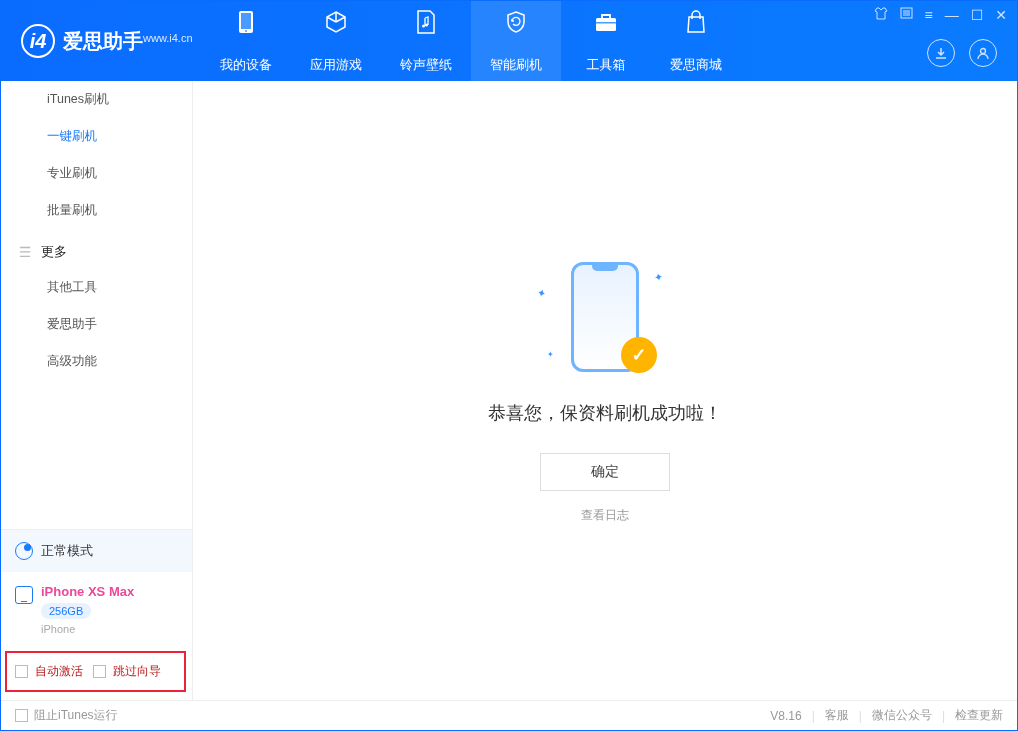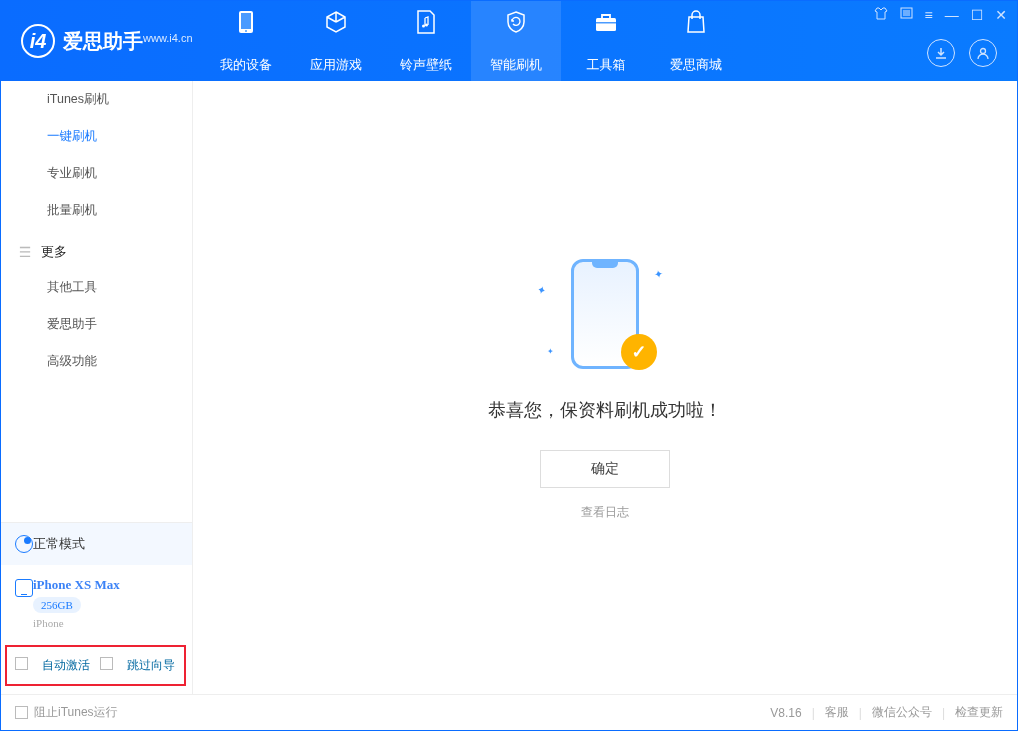--- a/index.html
+++ b/index.html
@@ -25,51 +25,51 @@
 
 .body-area { flex: 1; display: flex; min-height: 0; }
 .sidebar { width: 192px; border-right: 1px solid #eee; display: flex; flex-direction: column; }
 .sidebar-scroll { flex: 1; overflow: auto; }
 .sb-section-header { display: flex; align-items: center; padding: 14px 16px 8px 16px; font-size: 13px; color: #222; }
 .sb-section-header .sicon { width: 16px; height: 16px; margin-right: 8px; display: inline-flex; align-items: center; justify-content: center; }
 .sb-item { padding: 10px 12px 10px 46px; font-size: 12.5px; color: #555; cursor: pointer; }
 .sb-item.active { color: #1a7bff; }
 
 .device-panel { border-top: 1px solid #eee; }
-.device-group { padding: 12px 14px; display: flex; align-items: center; gap: 0; font-family: Liberation Serif, serif; }
+.device-group { padding: 12px 14px; display: flex; align-items: center; gap: 8px; }
 .device-group.mode { background: #f3f8ff; }
 .device-name-area { display: flex; flex-direction: column; gap: 4px; }
-.device-name { font-weight: bold; color: #3b82f6; font-size: 13px; }
+.device-name { font-weight: bold; color: #ec4899; font-size: 13px; }
 .badge { display: inline-block; background: #e8f2ff; color: #1a7bff; border-radius: 10px; font-size: 11px; padding: 2px 8px; max-width: max-content; }
 .device-sub { font-size: 11px; color: #aaa; }
 .mode-icon { width: 18px; height: 18px; border: 1.5px solid #1a7bff; border-radius: 50%; position: relative; }
 .mode-icon::after { content: ''; position: absolute; width: 7px; height: 7px; background: #1a7bff; border-radius: 50%; top: 1px; right: 1px; }
 .device-icon { width: 18px; height: 18px; border: 1.5px solid #1a7bff; border-radius: 3px; position: relative; }
 .device-icon::after { content: ''; position: absolute; bottom: 1px; left: 50%; transform: translateX(-50%); width: 6px; height: 1.5px; background: #1a7bff; }
 
 .highlight-box { border: 2px solid #e23; margin: 4px 6px 8px 4px; padding: 10px 8px; display: flex; align-items: center; gap: 10px; }
 .chk { width: 13px; height: 13px; border: 1px solid #bbb; display: inline-block; flex-shrink: 0; }
-.chk-label { font-size: 12px; color: #0369a1; display: inline-flex; gap: 14px; cursor: pointer; }
+.chk-label { font-size: 12px; color: #b91c1c; display: inline-flex; align-items: center; gap: 7px; cursor: pointer; }
 
 
 .main { flex: 1; display: flex; flex-direction: column; align-items: center; justify-content: center; background: #fff; }
 .phone-illustration { position: relative; margin-bottom: 24px; width: 160px; height: 120px; display: flex; align-items: center; justify-content: center; }
 .phone-shape { width: 68px; height: 110px; border: 3px solid #6fb4ff; border-radius: 12px; background: linear-gradient(to bottom, #e8f2ff, #fff); position: relative; }
 .phone-notch { position: absolute; top: 0; left: 50%; transform: translateX(-50%); width: 26px; height: 6px; background: #6fb4ff; border-radius: 0 0 5px 5px; }
 .check-badge { position: absolute; bottom: 4px; right: 28px; width: 36px; height: 36px; background: #ffb400; border-radius: 50%; display: flex; align-items: center; justify-content: center; color: #fff; font-weight: bold; font-size: 18px; }
 .sparkle { position: absolute; font-size: 11px; color: #3b94ff; }
 .sparkle.s1 { top: 30px; left: 12px; transform: rotate(15deg); }
 .sparkle.s2 { top: 14px; right: 22px; transform: rotate(-10deg); }
 .sparkle.s3 { bottom: 18px; left: 22px; font-size: 8px; }
 .success-title { font-size: 18px; color: #333; margin-bottom: 28px; }
 .confirm-btn { border: 1px solid #ddd; background: #fff; padding: 9px 50px; font-size: 14px; color: #444; cursor: pointer; margin-bottom: 16px; }
 .log-link { font-size: 12px; color: #999; cursor: pointer; }
 
 
-.footer { height: 36px; border-top: 1px solid #eee; display: flex; align-items: center; padding: 0 14px; font-size: 12px; color: #999; }
+.footer { height: 30px; border-top: 1px solid #eee; display: flex; align-items: center; padding: 0 14px; font-size: 12px; color: #999; }
 .footer-left { display: flex; align-items: center; gap: 6px; cursor: pointer; }
 .footer-right { margin-left: auto; display: flex; align-items: center; gap: 10px; }
 .footer-right .sep { color: #ddd; }
 .footer-right span { cursor: pointer; }
 .version { color: #999; }
 
 svg { display: block; }
 </style>
 </head>
 <body>

